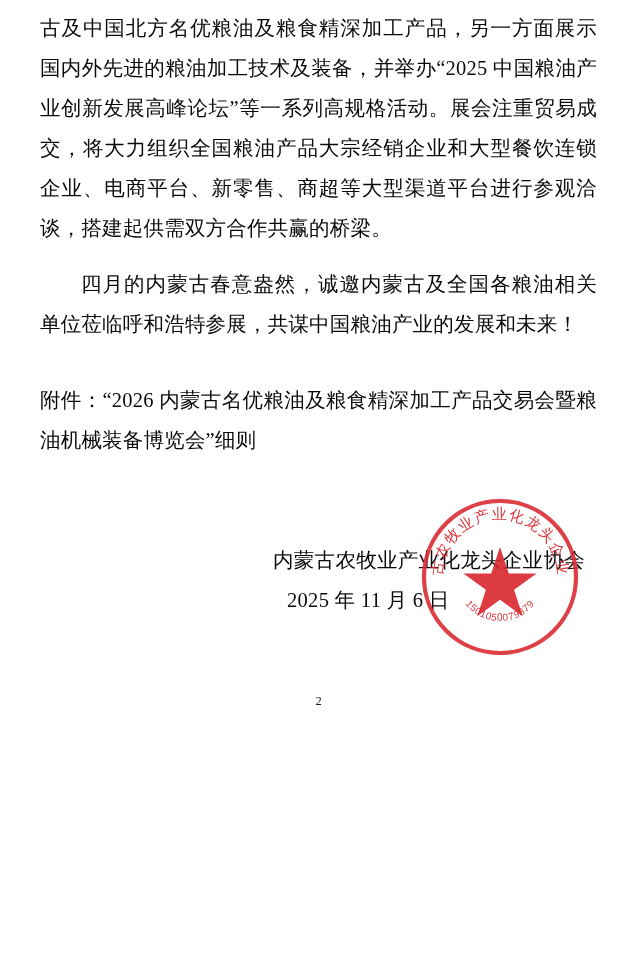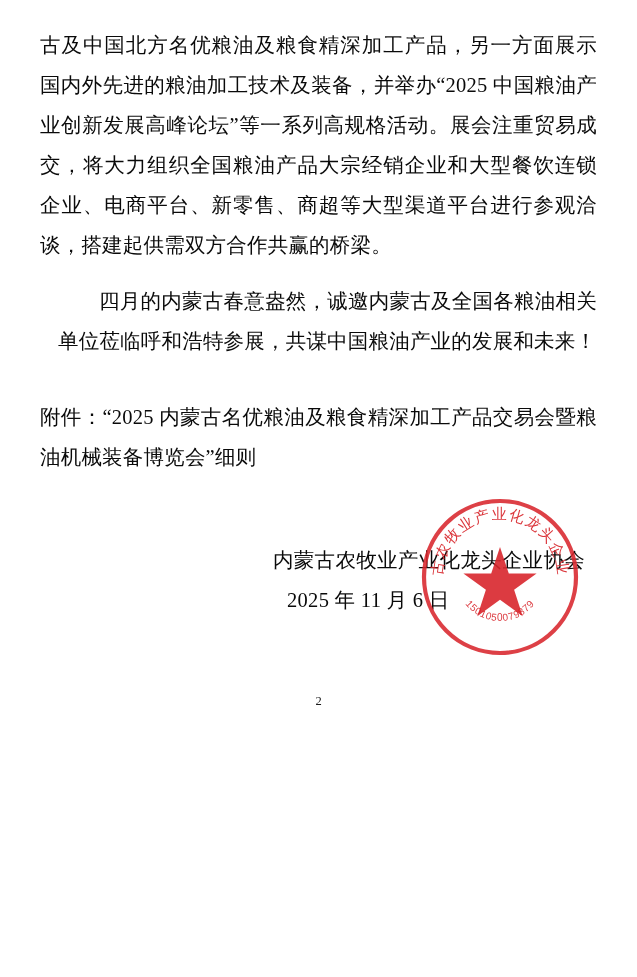--- a/index.html
+++ b/index.html
@@ -13,35 +13,34 @@
     position: relative;
     font-family: "Liberation Serif", "DejaVu Serif", serif;
     color: #0a0a0a;
     overflow: hidden;
   }
   .page {
     position: relative;
     width: 637px;
     height: 727px;
     box-sizing: border-box;
-    padding: 17px 40px;
+    padding: 0 40px;
   }
   .body-text {
     font-size: 20.5px;
     line-height: 40px;
     text-align: justify;
     text-justify: inter-ideograph;
     letter-spacing: 0.2px;
   }
   .para {
     margin: 0;
   }
   .para-indent {
     text-indent: 2em;
-    margin-left: 18px;
   }
   .p1 { padding-top: 8px; }
   .p2 { padding-top: 16px; }
   .p3 { padding-top: 36px; }
   .sign-block {
     position: absolute;
     right: 52px;
     top: 540px;
     text-align: left;
     font-size: 20.5px;
@@ -75,21 +74,21 @@
   }
 </style>
 </head>
 <body>
 
 <div class="page">
 
   <div class="body-text">
     <p class="para p1">古及中国北方名优粮油及粮食精深加工产品，另一方面展示国内外先进的粮油加工技术及装备，并举办“2025 中国粮油产业创新发展高峰论坛”等一系列高规格活动。展会注重贸易成交，将大力组织全国粮油产品大宗经销企业和大型餐饮连锁企业、电商平台、新零售、商超等大型渠道平台进行参观洽谈，搭建起供需双方合作共赢的桥梁。</p>
     <p class="para para-indent p2">四月的内蒙古春意盎然，诚邀内蒙古及全国各粮油相关单位莅临呼和浩特参展，共谋中国粮油产业的发展和未来！</p>
-    <p class="para p3">附件：“2025 内蒙古名优粮油及粮食精深加工产品交易会暨粮油机械装备博览会”细则</p>
+    <p class="para p3">附件：“2026 内蒙古名优粮油及粮食精深加工产品交易会暨粮油机械装备博览会”细则</p>
   </div>
 
   <div class="sign-block">
     <div class="sign-line-1">内蒙古农牧业产业化龙头企业协会</div>
     <div class="sign-line-2">2025 年 11 月 6 日</div>
   </div>
 
   <div class="seal">
     <svg width="164" height="164" viewBox="0 0 164 164" xmlns="http://www.w3.org/2000/svg">
       <defs>

